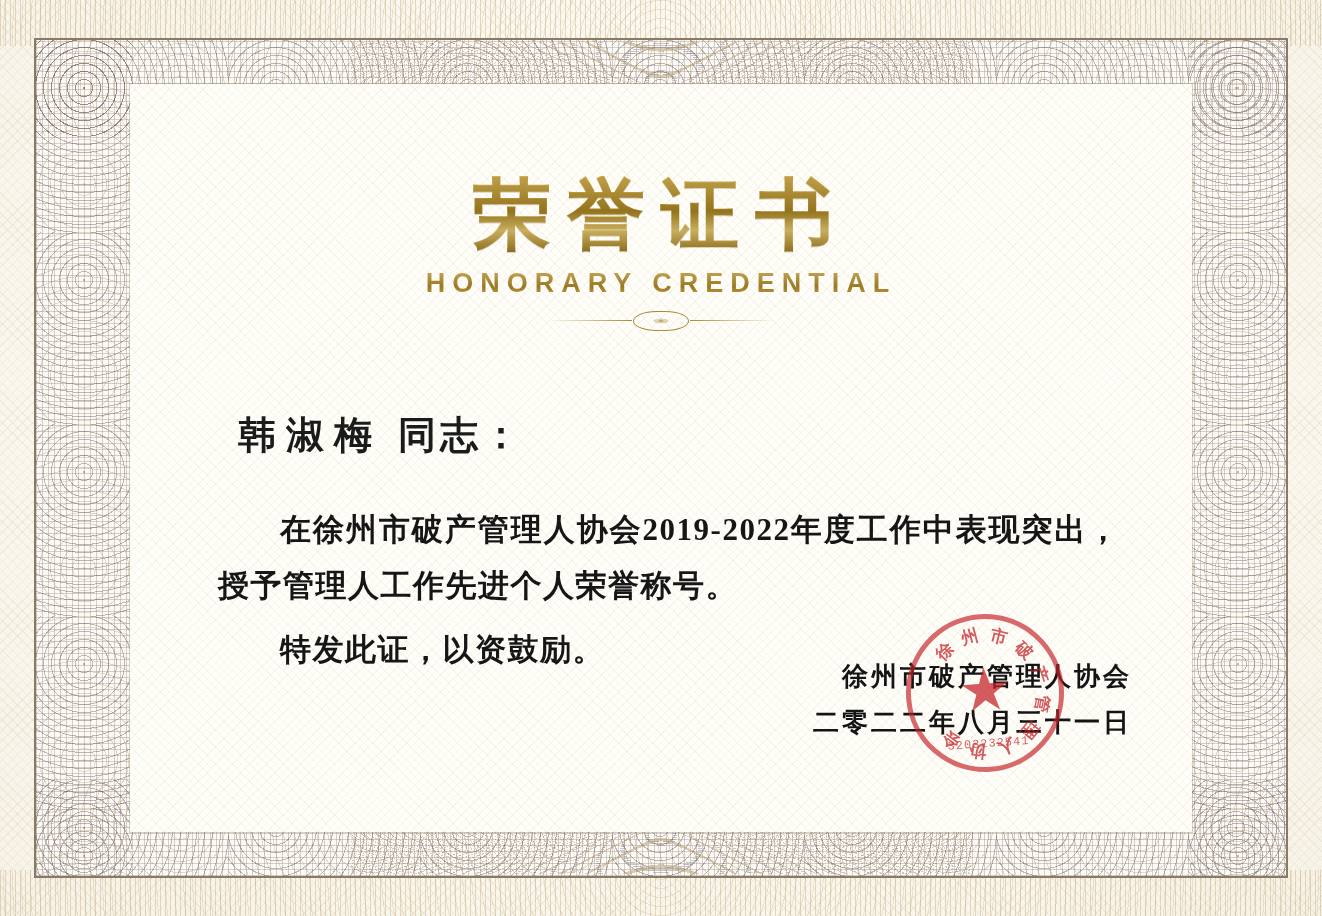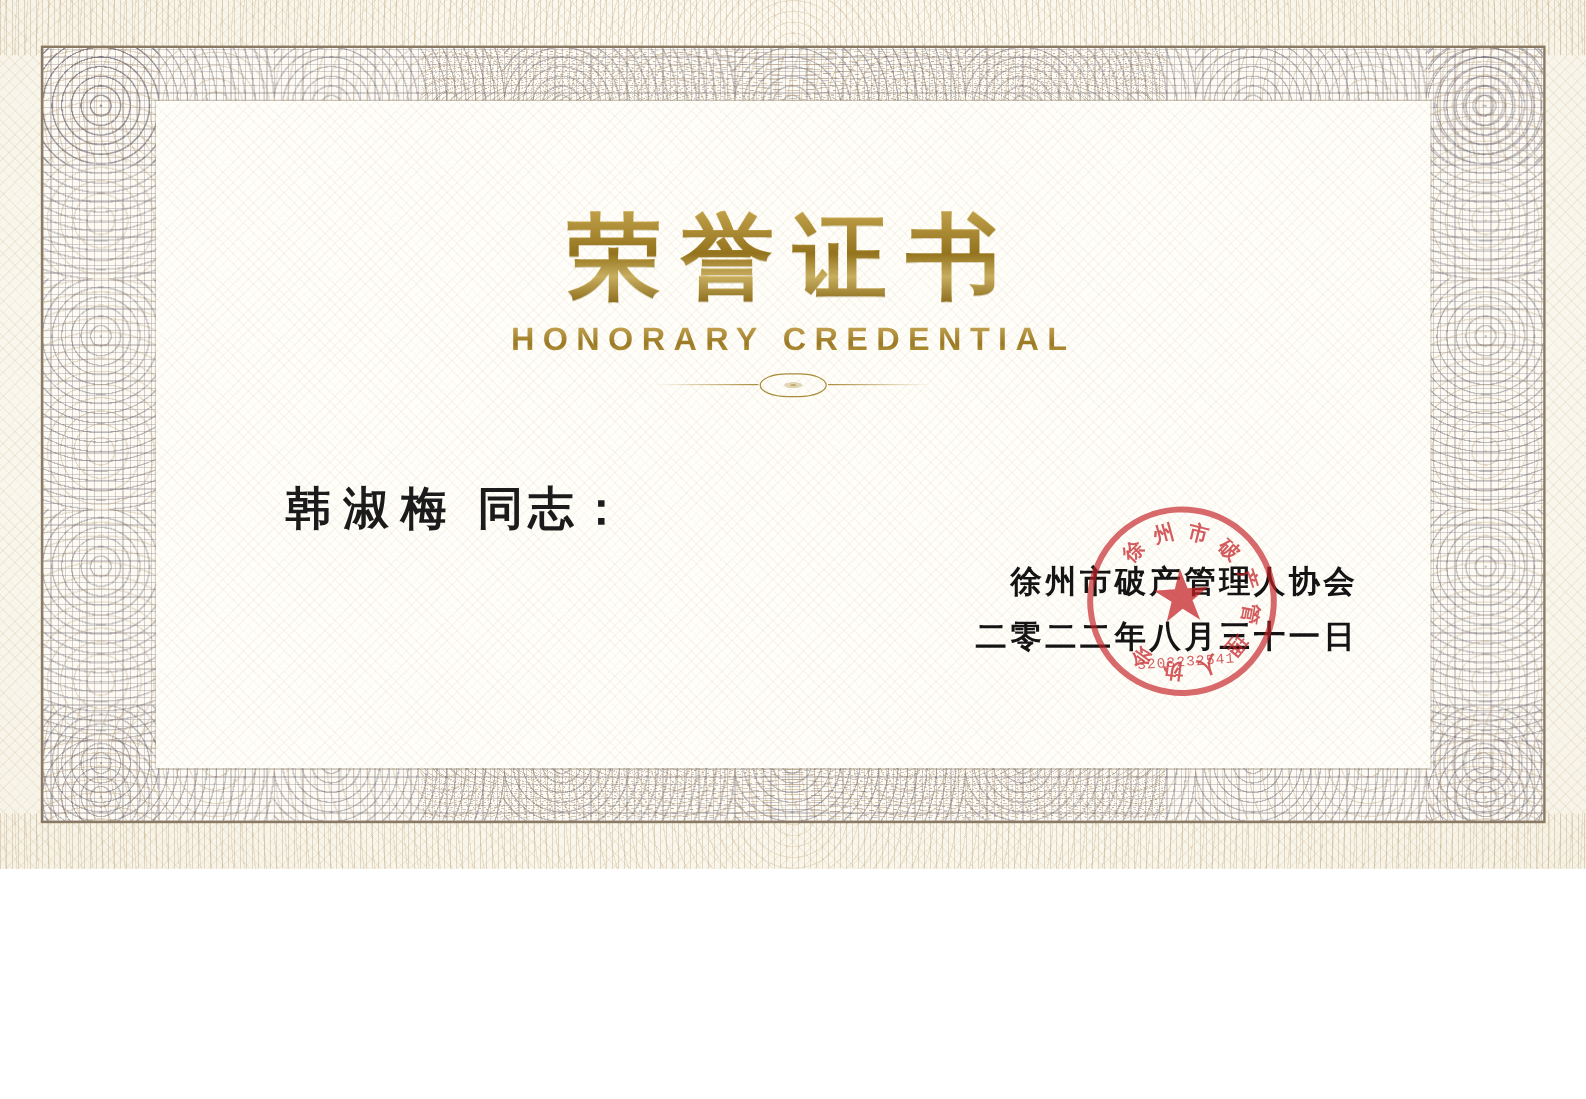--- a/index.html
+++ b/index.html
@@ -11,21 +11,21 @@
     width: 1322px;
     height: 916px;
     font-family: "Liberation Serif", "DejaVu Serif", serif;
     overflow: hidden;
   }
 
   
   .certificate {
     position: relative;
     width: 1322px;
-    height: 724px;
+    height: 916px;
     background:
       radial-gradient(ellipse at 50% 45%, #fdfcf6 0%, #fbf9f0 55%, #f6f2e6 100%);
     box-sizing: border-box;
   }
 
   
   .outer-guilloche {
     position: absolute;
     inset: 0;
     background:
@@ -184,21 +184,21 @@
     border-radius: 50% / 60%;
     background:
       radial-gradient(ellipse at 50% 50%, rgba(169,139,56,0.55) 0 2px, rgba(255,255,255,0) 3px),
       radial-gradient(ellipse at 50% 50%, rgba(169,139,56,0.35) 0 7px, rgba(255,255,255,0) 8px);
   }
 
   
   .recipient {
     position: absolute;
     left: 108px;
-    top: 315px;
+    top: 326px;
     font-size: 38px;
     font-weight: 700;
     color: #1b1b1b;
     letter-spacing: 4px;
     white-space: nowrap;
   }
   .recipient .name {
     letter-spacing: 10px;
     margin-right: 16px;
   }
@@ -309,20 +309,24 @@
         <div class="line"></div>
         <div class="knot"></div>
         <div class="line right"></div>
       </div>
     </div>
 
     <div class="recipient">
       <span class="name">韩淑梅</span><span class="salutation">同志：</span>
     </div>
 
+    <div class="body-text">
+      <p>在徐州市破产管理人协会2019-2022年度工作中表现突出，授予管理人工作先进个人荣誉称号。</p>
+      <p>特发此证，以资鼓励。</p>
+    </div>
 
     <div class="signature">
       <div>徐州市破产管理人协会</div>
       <div>二零二二年八月三十一日</div>
     </div>
 
     <div class="seal">
       <div class="seal-ring-text">
           <span style="transform: rotate(-130deg) translate(58px) rotate(90deg) translate(-50%, -50%);">徐</span>
           <span style="transform: rotate(-101.111deg) translate(58px) rotate(90deg) translate(-50%, -50%);">州</span>

